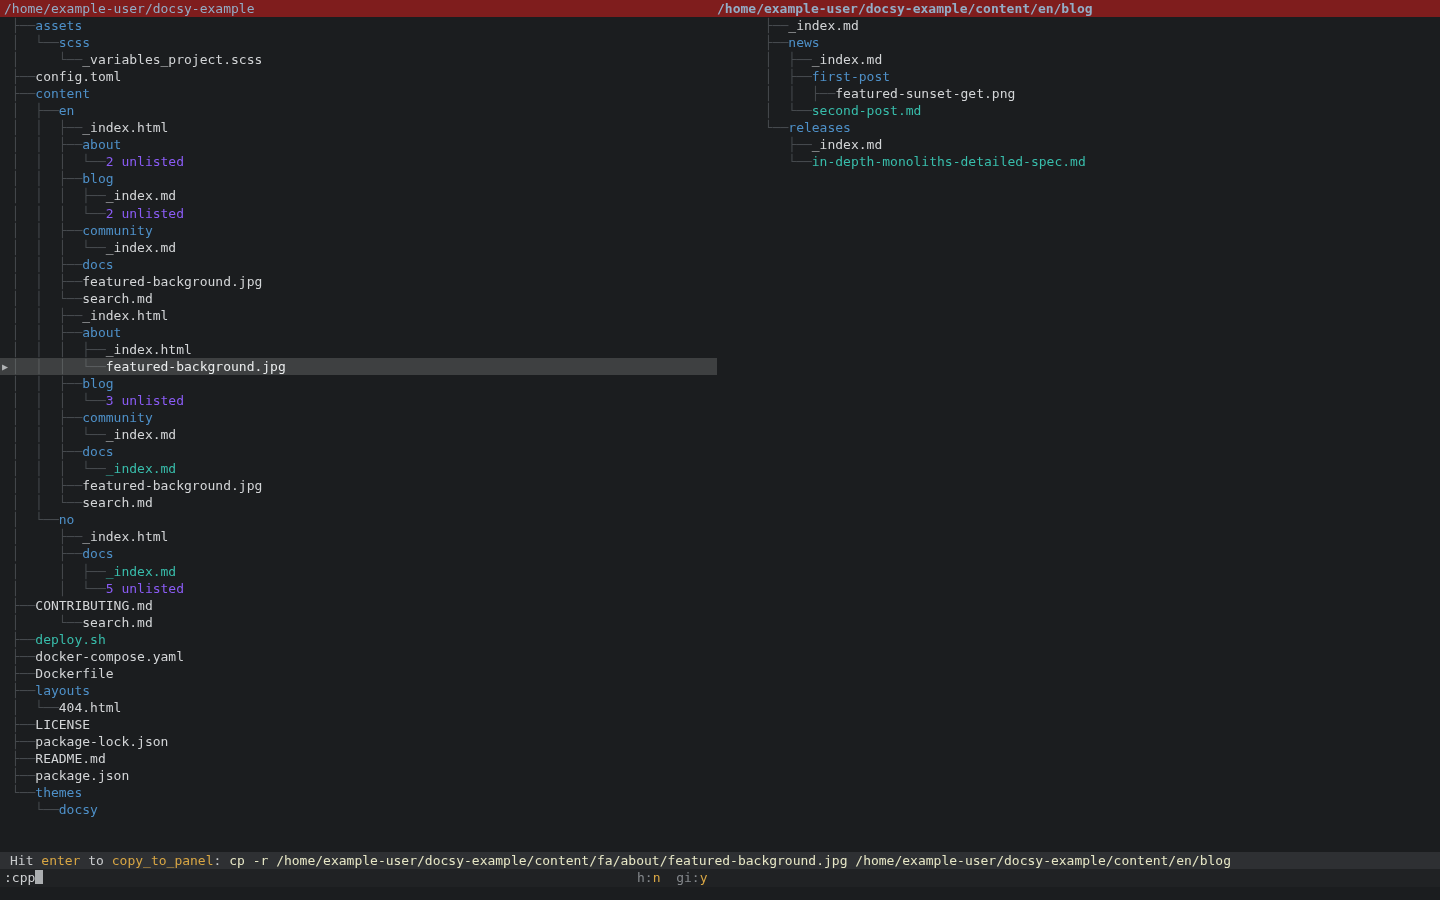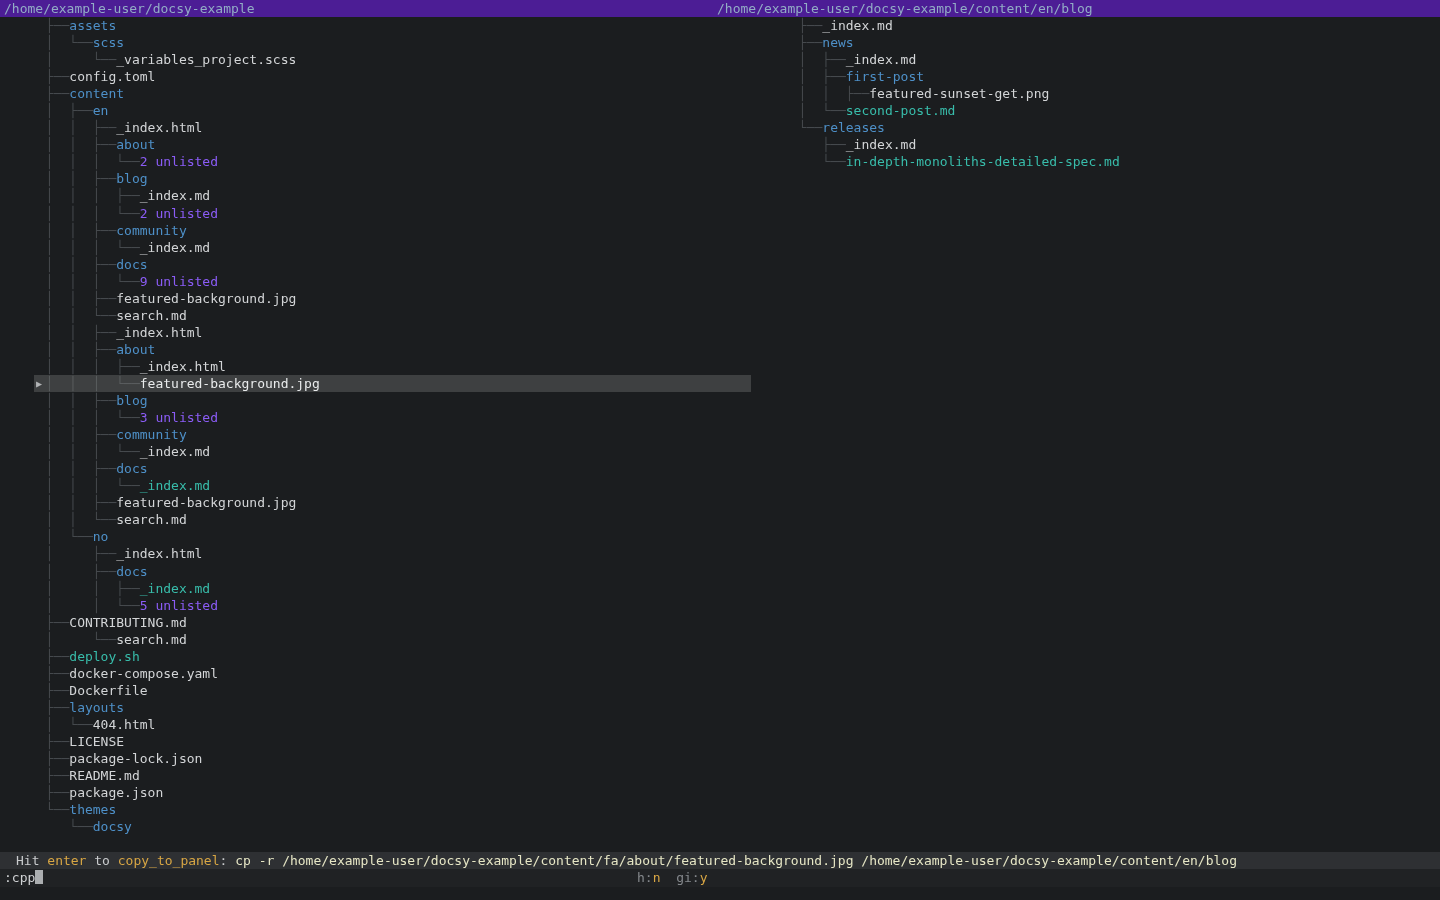--- a/index.html
+++ b/index.html
@@ -5,27 +5,27 @@
   html,body{margin:0;padding:0;background:#111;}
   #app{
     position:relative;width:1440px;height:900px;overflow:hidden;
     background:#1b1d1f;
     font-family:"DejaVu Sans Mono","Liberation Mono",monospace;
     font-size:13px;
   }
   
   .header-strip{
     position:absolute;top:0;left:0;width:1440px;height:17px;
-    line-height:17px;background:#4c1d95;white-space:pre;
+    line-height:17px;background:#7f1d1d;white-space:pre;
   }
   .root-path{position:absolute;top:0;color:#93adc6;}
   .root-path.left{left:4px;}
-  .root-path.right{left:717px;}
+  .root-path.right{left:717px;font-weight:bold;}
   
-  .tree{position:absolute;top:17px;margin-left:34px;}
+  .tree{position:absolute;top:17px;}
   #left-tree{left:0;width:717px;}
   #right-tree{left:753px;width:727px;}
   .row{
     position:relative;height:17.05px;line-height:17.05px;
     white-space:pre;padding-left:4px;
   }
   .prefix{color:#45494d;}
   .label.dir{color:#4e90c8;}
   .label.file{color:#d3d5d7;}
   .label.special{color:#38bdab;}
@@ -33,21 +33,21 @@
   .row.sel{background:#3e4041;}
   .row.sel .label{color:#e9ebec;}
   .row.sel .prefix{color:#595c5e;}
   .sel-arrow{
     position:absolute;left:2px;top:0;color:#b2b4b6;
     font-size:10px;line-height:17.05px;
   }
   
   .status-bar{
     position:absolute;top:852px;left:0;width:1440px;height:17px;
-    line-height:17px;background:#2e3033;white-space:pre;padding-left:16px;
+    line-height:17px;background:#2e3033;white-space:pre;padding-left:10px;
     box-sizing:border-box;
   }
   .status-bar .dim{color:#c9cbcd;}
   .status-bar .gold{color:#d8a644;}
   .status-bar .cmd{color:#e6e6c5;}
   
   .input-row{
     position:absolute;top:869px;left:0;width:1440px;height:18px;
     line-height:18px;background:#202224;white-space:pre;
   }
@@ -79,21 +79,20 @@
       <div class="row"><span class="prefix"> │  ├──</span><span class="label dir">en</span></div>
       <div class="row"><span class="prefix"> │  │  ├──</span><span class="label file">_index.html</span></div>
       <div class="row"><span class="prefix"> │  │  ├──</span><span class="label dir">about</span></div>
       <div class="row"><span class="prefix"> │  │  │  └──</span><span class="label unlisted">2 unlisted</span></div>
       <div class="row"><span class="prefix"> │  │  ├──</span><span class="label dir">blog</span></div>
       <div class="row"><span class="prefix"> │  │  │  ├──</span><span class="label file">_index.md</span></div>
       <div class="row"><span class="prefix"> │  │  │  └──</span><span class="label unlisted">2 unlisted</span></div>
       <div class="row"><span class="prefix"> │  │  ├──</span><span class="label dir">community</span></div>
       <div class="row"><span class="prefix"> │  │  │  └──</span><span class="label file">_index.md</span></div>
       <div class="row"><span class="prefix"> │  │  ├──</span><span class="label dir">docs</span></div>
-      <div class="row"><span class="prefix"> │  │  │  └──</span><span class="label unlisted">9 unlisted</span></div>
       <div class="row"><span class="prefix"> │  │  ├──</span><span class="label file">featured-background.jpg</span></div>
       <div class="row"><span class="prefix"> │  │  └──</span><span class="label file">search.md</span></div>
       <div class="row"><span class="prefix"> │  │  ├──</span><span class="label file">_index.html</span></div>
       <div class="row"><span class="prefix"> │  │  ├──</span><span class="label dir">about</span></div>
       <div class="row"><span class="prefix"> │  │  │  ├──</span><span class="label file">_index.html</span></div>
       <div class="row sel"><span class="prefix"> │  │  │  └──</span><span class="label file">featured-background.jpg</span><span class="sel-arrow">▶</span></div>
       <div class="row"><span class="prefix"> │  │  ├──</span><span class="label dir">blog</span></div>
       <div class="row"><span class="prefix"> │  │  │  └──</span><span class="label unlisted">3 unlisted</span></div>
       <div class="row"><span class="prefix"> │  │  ├──</span><span class="label dir">community</span></div>
       <div class="row"><span class="prefix"> │  │  │  └──</span><span class="label file">_index.md</span></div>

